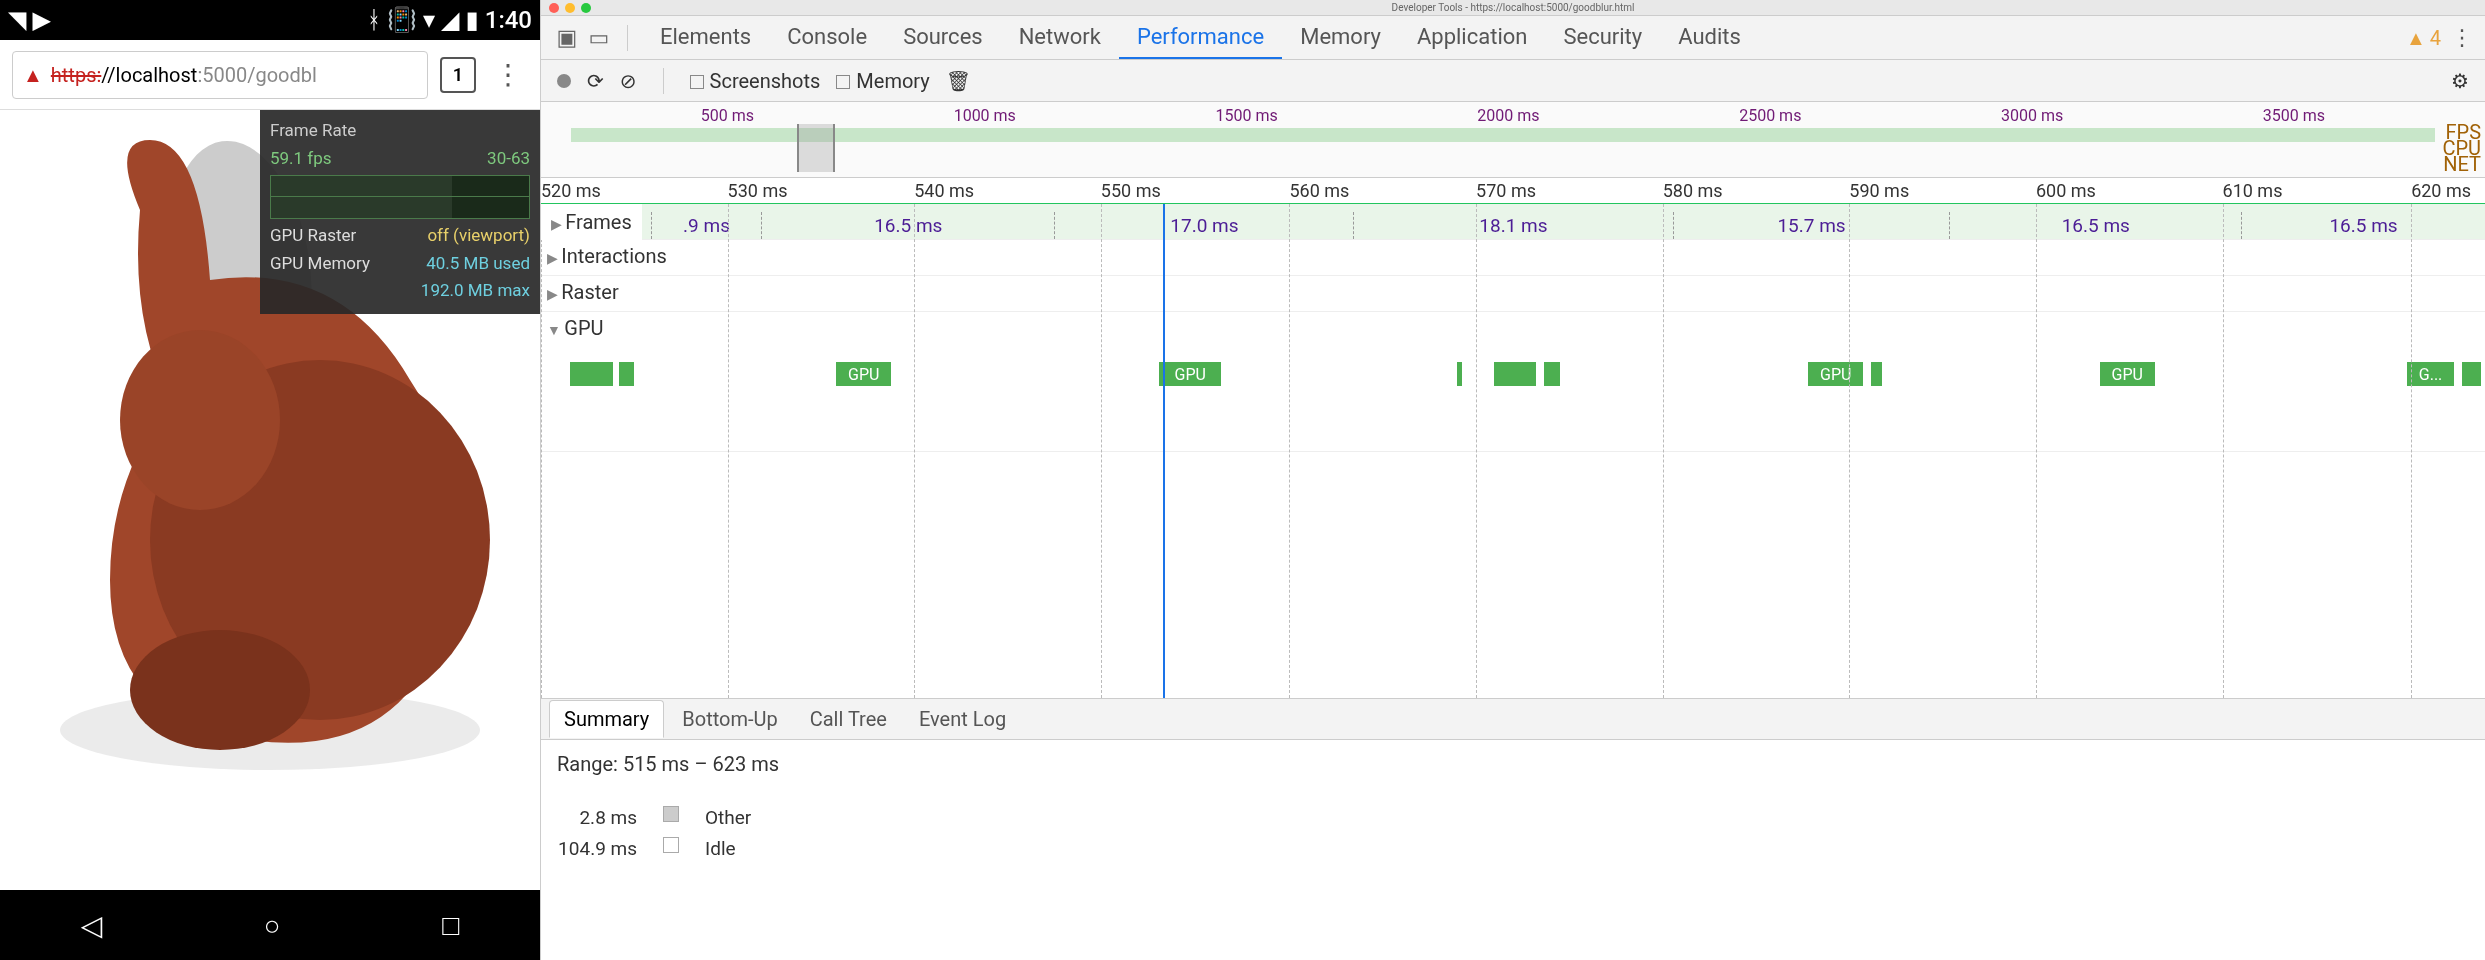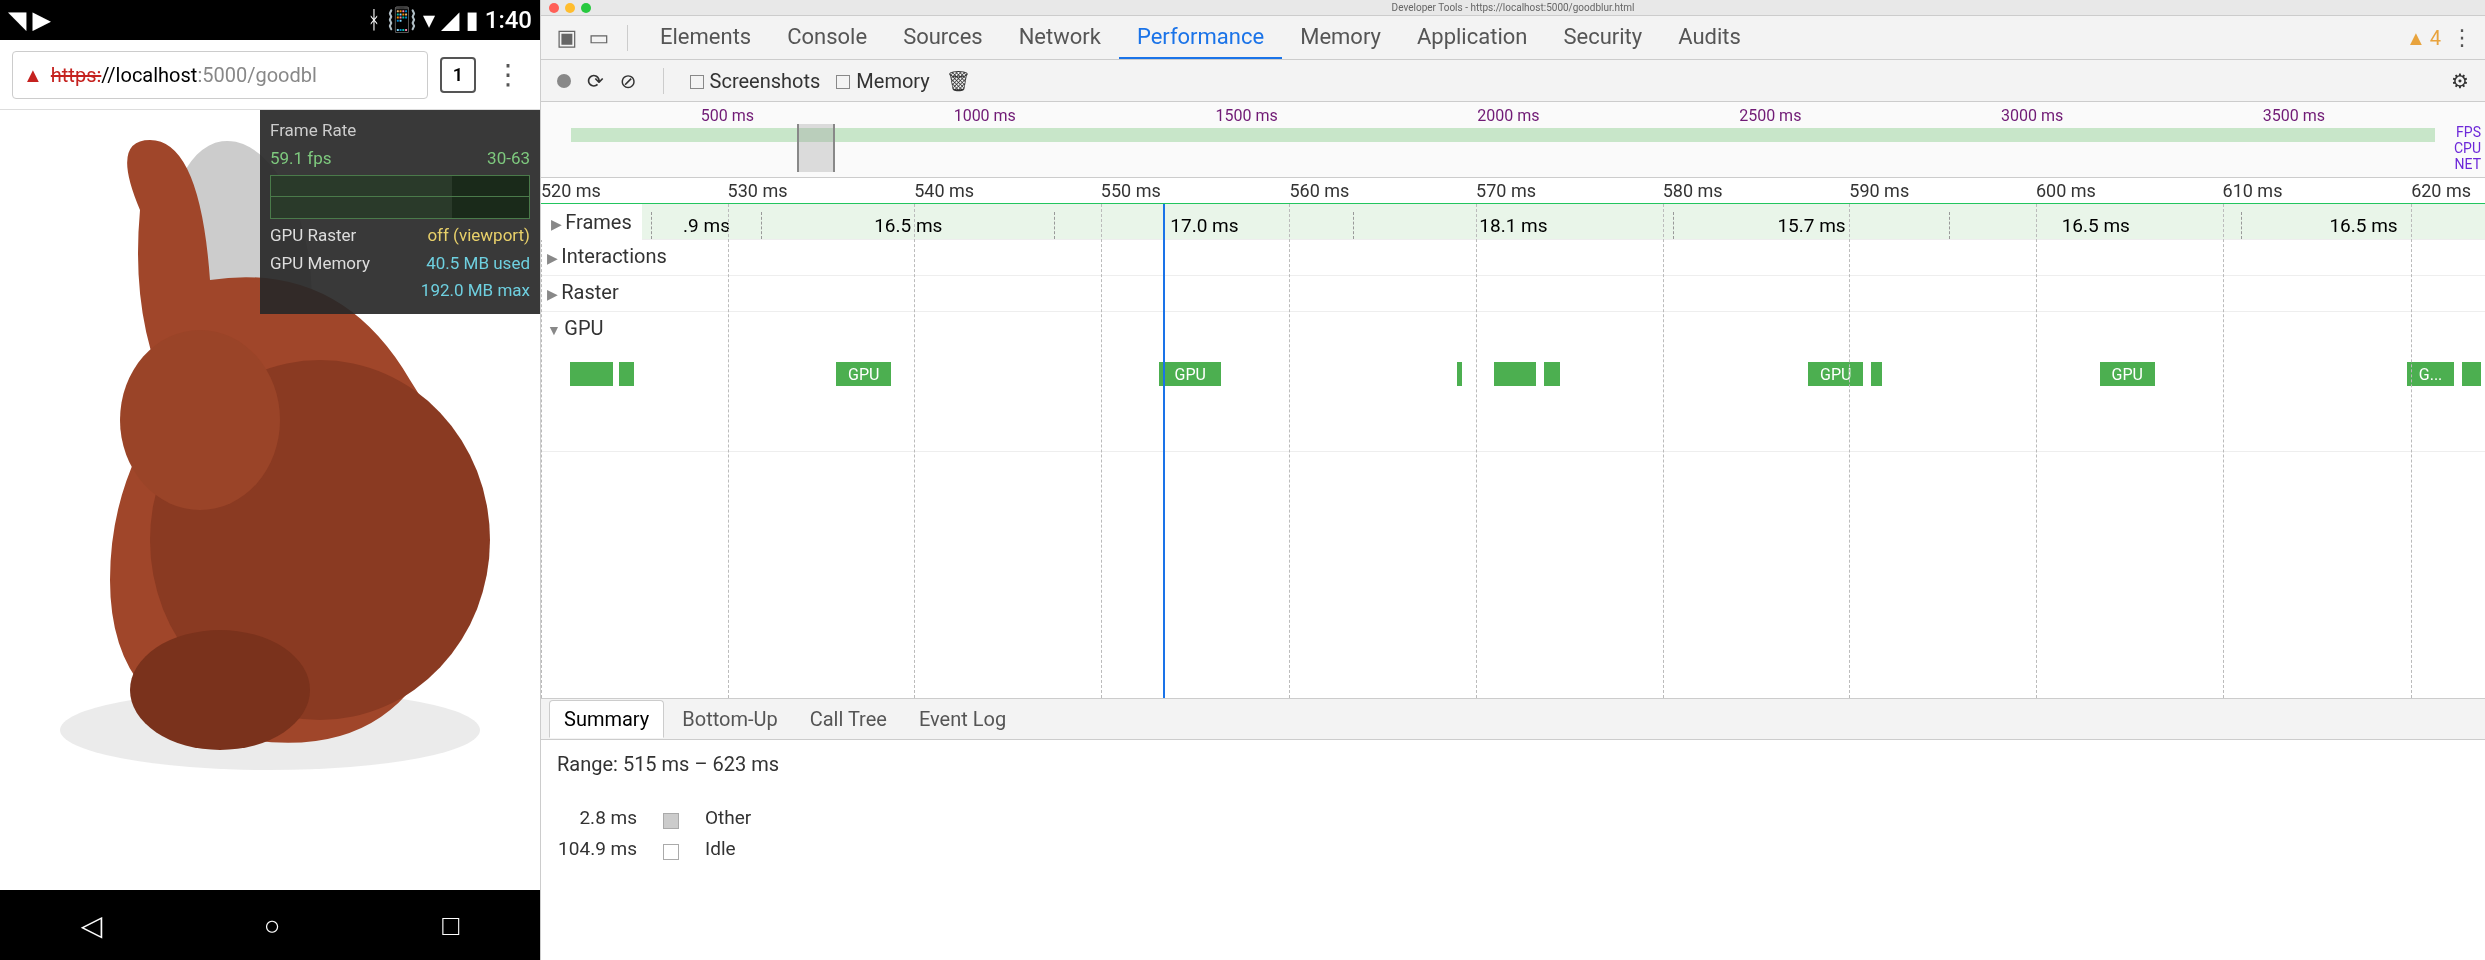--- a/index.html
+++ b/index.html
@@ -41,45 +41,45 @@
 .dt-tab.active{color:#1a73e8;border-bottom:2px solid #1a73e8}
 .dt-right{margin-left:auto;display:flex;align-items:center;gap:10px}
 .warn-badge{color:#e8a33d;display:flex;align-items:center;gap:4px;font-size:20px}
 .dt-toolbar{height:42px;background:#f3f3f3;display:flex;align-items:center;padding:0 16px;gap:16px;font-size:20px;color:#333;border-bottom:1px solid #ccc}
 .dt-toolbar .rec{width:14px;height:14px;border-radius:50%;background:#888}
 .chk{width:14px;height:14px;border:1px solid #888;display:inline-block;vertical-align:middle;margin-right:6px}
 .overview{height:76px;background:#fafafa;border-bottom:1px solid #ccc;position:relative}
 .overview-ticks{display:flex;justify-content:space-around;font-size:16px;color:#701a75;padding:4px 60px}
 .overview-sel{position:absolute;left:256px;top:22px;width:38px;height:48px;background:rgba(160,160,160,.35);border-left:2px solid #888;border-right:2px solid #888}
 .overview-lane{position:absolute;left:30px;right:50px;top:26px;height:14px;background:#c8e6c9}
-.overview-labels{position:absolute;right:4px;top:22px;font-size:14px;color:#6d28d9;text-align:right;line-height:16px}
+.overview-labels{position:absolute;right:4px;top:22px;font-size:20px;color:#a16207;text-align:right;line-height:16px}
 .flame{flex:1;display:flex;flex-direction:column;background:#fff;position:relative;min-height:0}
 .flame-ruler{height:26px;border-bottom:1px solid #22c55e;display:flex;font-size:18px;color:#333;position:relative}
 .ruler-tick{position:absolute;top:2px;white-space:nowrap}
 .flame-body{flex:1;position:relative;overflow:hidden}
 .track{border-bottom:1px solid #eee;min-height:36px;display:flex;align-items:flex-start;position:relative}
 .track-label{position:absolute;left:6px;top:4px;font-size:20px;color:#333;z-index:2}
 .track-label::before{content:"▶ ";color:#888;font-size:14px}
 .track-label.open::before{content:"▼ "}
 .frames-row{height:36px;position:relative;background:#e9f5e9}
-.frame-cell{position:absolute;top:8px;bottom:0;border-left:1px dashed #999;display:flex;align-items:center;justify-content:center;font-size:19px;color:#000000}
+.frame-cell{position:absolute;top:8px;bottom:0;border-left:1px dashed #999;display:flex;align-items:center;justify-content:center;font-size:19px;color:#4c1d95}
 .gpu-row{height:140px;position:relative}
 .gpu-block{position:absolute;top:50px;height:24px;background:#4caf50;color:#fff;font-size:16px;display:flex;align-items:center;justify-content:center;overflow:hidden}
 .gpu-small{position:absolute;top:50px;height:24px;background:#4caf50}
 .playhead{position:absolute;top:0;bottom:0;width:2px;background:#1a73e8;z-index:5}
 .grid-line{position:absolute;top:0;bottom:0;width:0;border-left:1px dashed #bbb}
 .dt-summary-tabs{height:42px;border-top:1px solid #ccc;border-bottom:1px solid #ccc;background:#f3f3f3;display:flex;align-items:center;padding:0 8px;font-size:20px;color:#555;gap:4px}
 .sum-tab{padding:6px 14px}
 .sum-tab.active{background:#fff;border:1px solid #ccc;border-bottom:1px solid #fff;border-radius:4px 4px 0 0;color:#000}
 .summary-body{flex:0 0 220px;background:#fff;padding:12px 16px;font-size:20px;color:#333;display:flex;gap:30px;align-items:flex-start;flex-direction:column}
 .donut{width:150px;height:150px;border-radius:50%;background:conic-gradient(#ccc 0deg 10deg,#eee 10deg 360deg);display:flex;align-items:center;justify-content:center;position:relative}
 .donut::after{content:"";position:absolute;width:96px;height:96px;background:#fff;border-radius:50%}
 .donut-label{position:relative;z-index:1;font-size:19px}
 .legend{display:flex;flex-direction:column;gap:8px;font-size:19px}
-.legend-row{display:flex;align-items:flex-end;gap:26px}
+.legend-row{display:flex;align-items:flex-start;gap:26px}
 .legend-num{width:80px;text-align:right}
 .legend-swatch{width:16px;height:16px;border:1px solid #aaa}
 .donut-wrap{display:flex;gap:30px;align-items:center}
 </style>
 </head>
 <body>
 
 <div class="phone">
   <div class="phone-status">
     <div class="phone-status-left">

